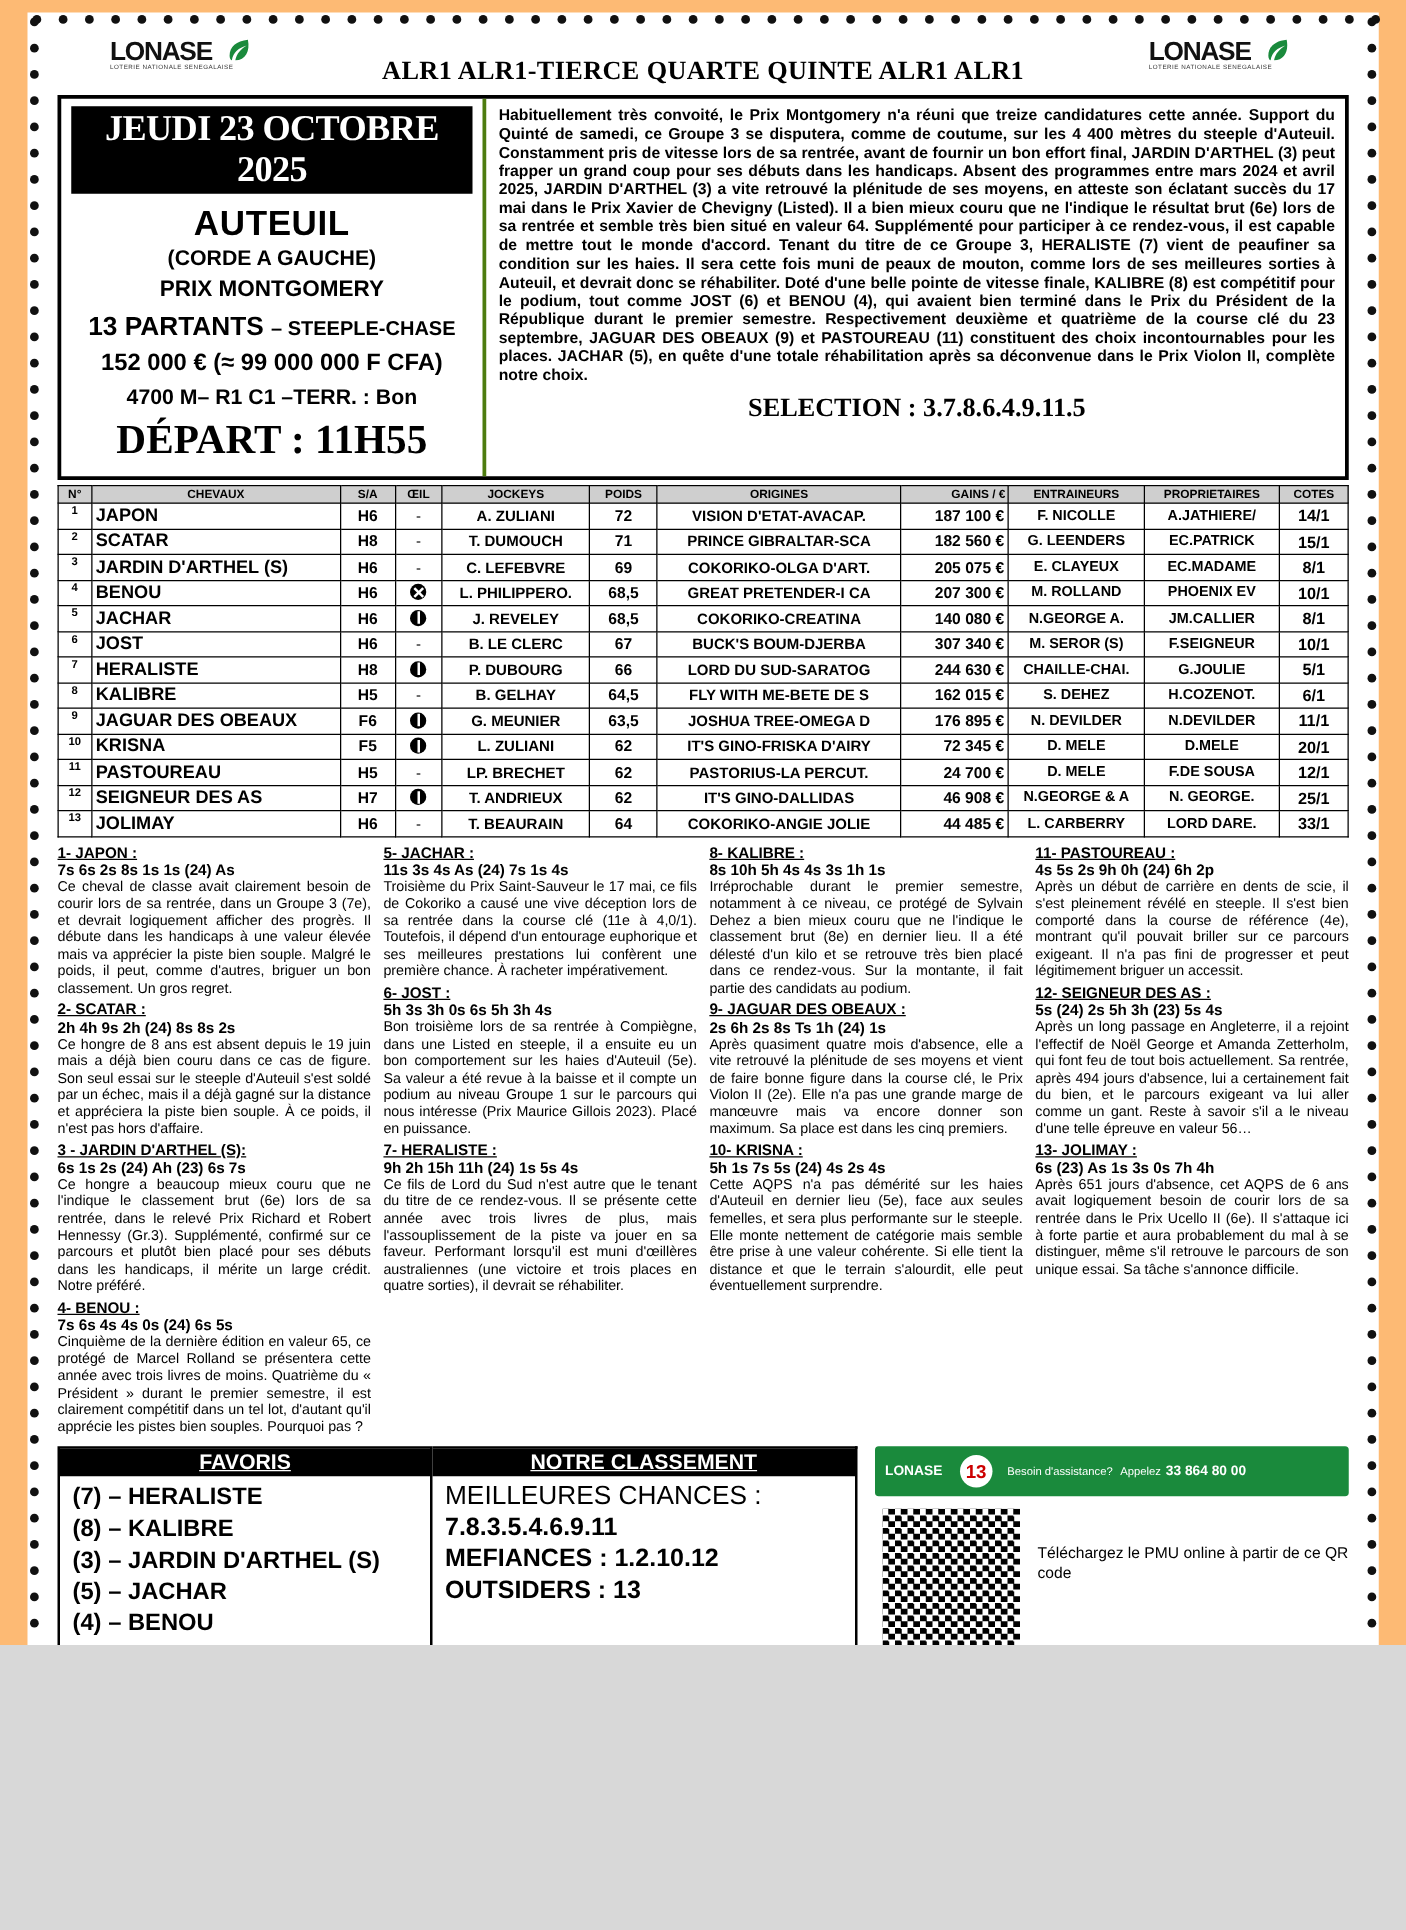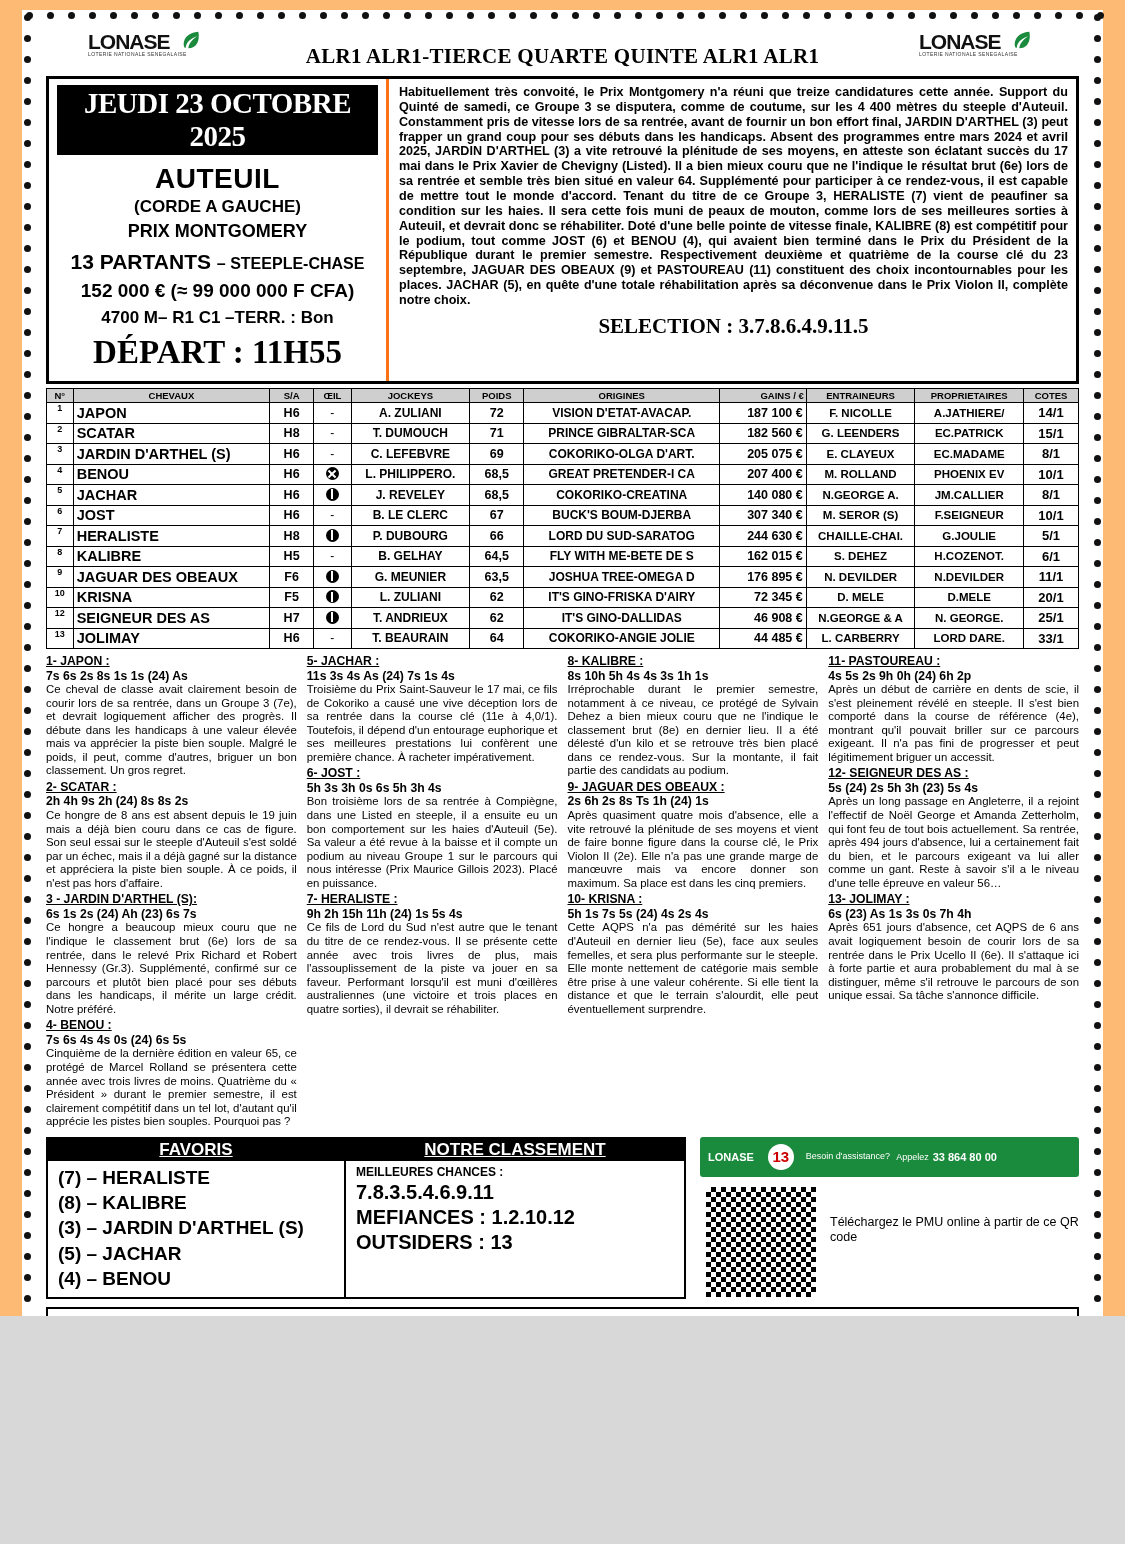--- a/index.html
+++ b/index.html
@@ -15,21 +15,21 @@
   .logo{position:absolute;top:2px;width:140px;height:40px;}
   .logo.left{left:42px;}
   .logo.right{right:20px;}
   .logo .lg-text{font-family:"Liberation Sans",sans-serif;font-weight:bold;font-size:21px;color:#111;letter-spacing:-1px;}
   .logo .lg-sub{font-size:5px;color:#333;letter-spacing:.4px;margin-top:-3px;}
   .leaf{position:absolute;right:26px;top:-2px;width:22px;height:24px;}
   .toptitle{position:absolute;left:0;right:0;top:16px;text-align:center;font-family:"Liberation Serif",serif;font-weight:bold;font-size:21px;letter-spacing:.3px;}
 
   
   .headbox{border:3px solid #000;display:flex;}
-  .headleft{width:340px;border-right:3px solid #f97316;padding:6px 8px 10px;box-sizing:border-box;text-align:center;}
+  .headleft{width:340px;border-right:3px solid #4d7c0f;padding:6px 8px 10px;box-sizing:border-box;text-align:center;}
   .dateline{background:#000;color:#fff;font-family:"Liberation Serif",serif;font-weight:bold;font-size:29px;padding:2px 4px;letter-spacing:-.5px;}
   .hippo{font-family:"Liberation Sans",sans-serif;font-weight:bold;font-size:28px;margin-top:8px;letter-spacing:.5px;}
   .corde{font-size:17px;font-weight:bold;margin-top:2px;}
   .prix{font-size:18px;font-weight:bold;margin-top:4px;}
   .partants{font-size:21px;font-weight:bold;margin-top:8px;}
   .partants small{font-size:16px;font-weight:bold;}
   .allo{font-size:19px;font-weight:bold;margin-top:6px;}
   .dist{font-size:17px;font-weight:bold;margin-top:6px;}
   .depart{font-family:"Liberation Serif",serif;font-size:33px;font-weight:bold;margin-top:6px;}
   .headright{flex:1;padding:6px 8px 4px 10px;box-sizing:border-box;}
@@ -64,21 +64,21 @@
   .ctxt{margin-bottom:2px;}
 
   
   .bottom{display:flex;margin-top:6px;border:0;}
   .favbox{width:300px;border:2px solid #000;box-sizing:border-box;}
   .classbox{width:340px;border:2px solid #000;border-left:0;box-sizing:border-box;}
   .bhead{background:#000;color:#fff;text-align:center;font-weight:bold;font-size:17px;padding:1px 0;text-decoration:underline;}
   .favlist{padding:4px 10px 6px;}
   .favlist div{font-size:19px;font-weight:bold;line-height:1.33;}
   .classbody{padding:4px 10px 6px;}
-  .classbody .l1{font-size:12px;font-weight:bold;}
+  .classbody .l1{font-size:21px;font-weight:normal;}
   .classbody .l2{font-size:20px;font-weight:bold;margin-top:2px;}
   .promo{flex:1;margin-left:14px;position:relative;}
   .greenbar{height:40px;background:#1a8a3c;border-radius:3px;display:flex;align-items:center;padding:0 8px;box-sizing:border-box;color:#fff;}
   .qr{width:110px;height:110px;position:absolute;left:6px;top:50px;background:
      repeating-conic-gradient(#000 0 25%, #fff 0 50%) 0 0/10px 10px;}
   .qrtext{position:absolute;left:130px;top:78px;font-size:12.5px;line-height:1.25;}
 
   .communique{border:2px solid #000;margin-top:8px;padding:6px 10px 10px;text-align:center;}
   .comtitle{font-size:21px;font-weight:bold;text-decoration:underline;font-family:"Liberation Serif",serif;}
   .comtext{font-size:16.5px;font-weight:bold;line-height:1.3;margin-top:4px;}
@@ -433,21 +433,21 @@
               <td class="c-cote">8/1</td>
             </tr>
             <tr>
               <td class="c-num">4</td>
               <td class="c-horse">BENOU</td>
               <td class="c-sa">H6</td>
               <td class="c-oeil"><span class="eye x"></span></td>
               <td class="c-jockey">L. PHILIPPERO.</td>
               <td class="c-poids">68,5</td>
               <td class="c-orig">GREAT PRETENDER-I CA</td>
-              <td class="c-gains">207 400 €</td>
+              <td class="c-gains">207 300 €</td>
               <td class="c-entr">M. ROLLAND</td>
               <td class="c-prop">PHOENIX EV</td>
               <td class="c-cote">10/1</td>
             </tr>
             <tr>
               <td class="c-num">5</td>
               <td class="c-horse">JACHAR</td>
               <td class="c-sa">H6</td>
               <td class="c-oeil"><span class="eye bar"></span></td>
               <td class="c-jockey">J. REVELEY</td>
@@ -515,20 +515,33 @@
               <td class="c-horse">KRISNA</td>
               <td class="c-sa">F5</td>
               <td class="c-oeil"><span class="eye bar"></span></td>
               <td class="c-jockey">L. ZULIANI</td>
               <td class="c-poids">62</td>
               <td class="c-orig">IT'S GINO-FRISKA D'AIRY</td>
               <td class="c-gains">72 345 €</td>
               <td class="c-entr">D. MELE</td>
               <td class="c-prop">D.MELE</td>
               <td class="c-cote">20/1</td>
+            </tr>
+            <tr>
+              <td class="c-num">11</td>
+              <td class="c-horse">PASTOUREAU</td>
+              <td class="c-sa">H5</td>
+              <td class="c-oeil">-</td>
+              <td class="c-jockey">LP. BRECHET</td>
+              <td class="c-poids">62</td>
+              <td class="c-orig">PASTORIUS-LA PERCUT.</td>
+              <td class="c-gains">24 700 €</td>
+              <td class="c-entr">D. MELE</td>
+              <td class="c-prop">F.DE SOUSA</td>
+              <td class="c-cote">12/1</td>
             </tr>
             <tr>
               <td class="c-num">12</td>
               <td class="c-horse">SEIGNEUR DES AS</td>
               <td class="c-sa">H7</td>
               <td class="c-oeil"><span class="eye bar"></span></td>
               <td class="c-jockey">T. ANDRIEUX</td>
               <td class="c-poids">62</td>
               <td class="c-orig">IT'S GINO-DALLIDAS</td>
               <td class="c-gains">46 908 €</td>

